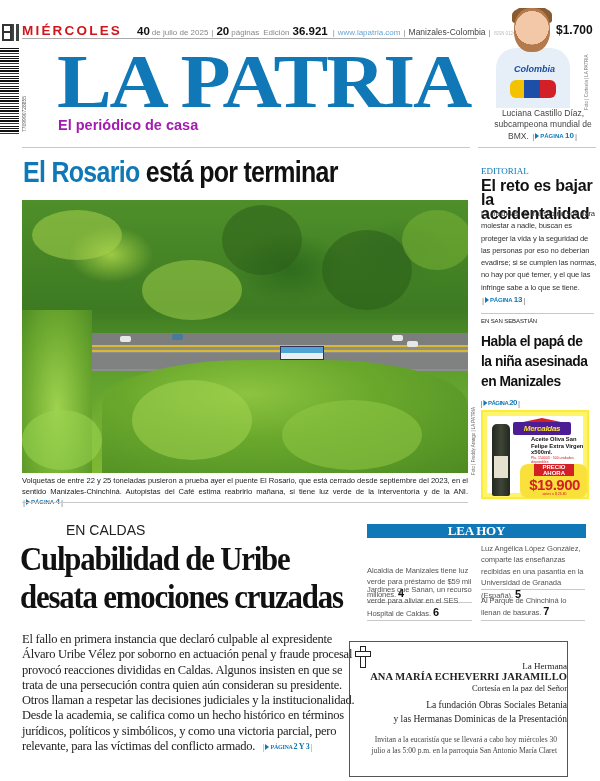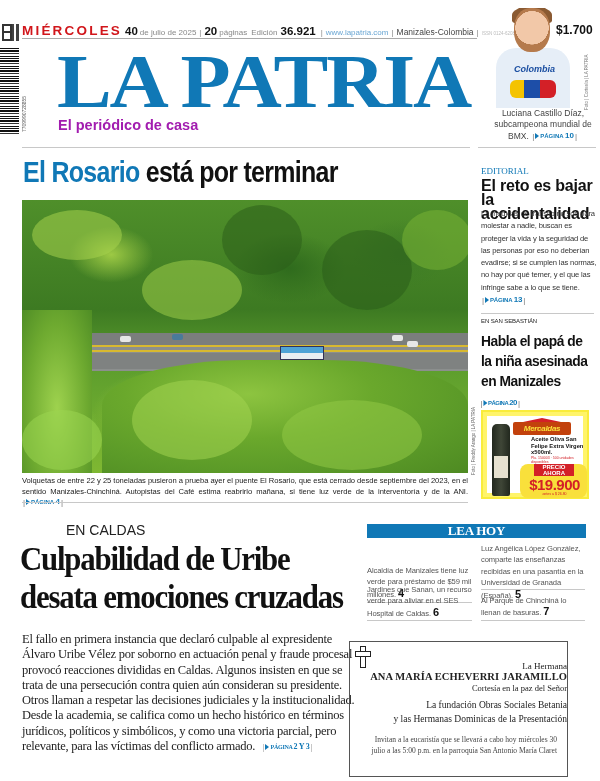--- a/index.html
+++ b/index.html
@@ -8,21 +8,21 @@
 
   
   .qr { position: absolute; left: 2px; top: 24px; width: 17px; height: 17px;
         background:
           linear-gradient(90deg,#222 0 3px,transparent 3px 5px,#222 5px 7px,transparent 7px 10px,#222 10px 12px,transparent 12px 14px,#222 14px 17px),
           #fff; opacity: .85; }
   .qr::before { content:""; position:absolute; left:0; top:0; width:6px; height:6px; border:2px solid #111; background:#fff; }
   .qr::after { content:""; position:absolute; left:0; bottom:0; width:6px; height:6px; border:2px solid #111; background:#fff; }
   .dateline { position: absolute; left: 22px; top: 23px; height: 14px; display: flex; align-items: baseline;
               font-size: 8px; color: #888; white-space: nowrap; }
-  .dateline .day { color: #d1161b; font-weight: 700; font-size: 13.5px; letter-spacing: 2.2px; margin-right: 3px; }
+  .dateline .day { color: #d1161b; font-weight: 700; font-size: 13.5px; letter-spacing: 2.2px; margin-right: 15px; }
   .dateline .num { color: #111; font-weight: 700; font-size: 11.5px; margin-right: 2px; }
   .dateline .sep { color: #888; margin: 0 3px; }
   .dateline .url { color: #6aa6d3; }
   .dateline .city { color: #444; font-size: 8.5px; }
   .dateline .issn { color: #bbb; font-size: 4.5px; }
   .topline { position: absolute; left: 22px; top: 38px; width: 455px; height: 1px; background: #aaa; }
   .price { position: absolute; left: 556px; top: 23px; font-size: 12px; font-weight: 700; color: #111; }
 
   
   .barcode { position: absolute; left: 0; top: 48px; width: 19px; height: 86px;
@@ -85,21 +85,21 @@
   .ed-label { position: absolute; left: 481px; top: 166px; font-family: "Liberation Serif", serif; font-size: 9px; color: #1078b6; }
   .ed-title { position: absolute; left: 481px; top: 179px; width: 115px; font-size: 16px; line-height: 14px; font-weight: 700; color: #111; letter-spacing: -0.2px; }
   .ed-body { position: absolute; left: 481px; top: 208px; width: 117px; font-size: 7.6px; line-height: 12.3px; color: #333; letter-spacing: -0.15px; }
   .ssline { position: absolute; left: 481px; top: 313px; width: 113px; height: 1px; background: #c8c8c8; }
   .ss-label { position: absolute; left: 481px; top: 318px; font-size: 6px; color: #222; letter-spacing: -0.1px; }
   .ss-title { position: absolute; left: 481px; top: 331px; width: 118px; font-size: 15px; line-height: 20px; font-weight: 700; color: #111; letter-spacing: -0.5px; transform: scaleX(0.92); transform-origin: left; }
 
   
   .ad { position: absolute; left: 481px; top: 410px; width: 108px; height: 89px; background: #fff46a; border: 2px solid #f9ec3b; }
   .ad .inner { position:absolute; left:4px; top:4px; right:4px; bottom:4px; background: #fff; }
-  .ad .logo { position:absolute; left:26px; top:6px; width:58px; height:13px; background:#c2410c; border-radius: 2px;
+  .ad .logo { position:absolute; left:26px; top:6px; width:58px; height:13px; background:#4c1d95; border-radius: 2px;
         color: #f9e03b; font-size: 8px; font-weight: 700; font-style: italic; text-align: center; line-height: 13px; letter-spacing:-0.3px; }
   .ad .logo::before { content:""; position:absolute; left:10px; top:-4px; width:38px; height:4px; background:#d32027; clip-path: polygon(0 100%, 50% 0, 100% 100%); }
   .ad .bottle { position:absolute; left:5px; top:8px; width:18px; height:72px; background: linear-gradient(90deg,#22281e,#3f4637,#22281e); border-radius: 5px 5px 2px 2px; }
   .ad .bottle .lbl { position:absolute; left:2px; top:32px; width:14px; height:22px; background:#e6e1cf; }
   .ad .prod { position:absolute; left:44px; top:20px; width:60px; font-size: 5.8px; line-height: 6.6px; font-weight: 700; color:#111; }
   .ad .small { position:absolute; left:44px; top:40px; width:60px; font-size: 3.5px; line-height: 4px; color:#d32027; }
   .ad .precio { position:absolute; left:33px; top:48px; width:67px; height:34px; background:#f9e03b; border-radius: 8px; }
   .ad .precio .l1 { position:absolute; left:14px; top:0; width:40px; background:#d32027; color:#fff; font-size:6px; font-weight:700; text-align:center; line-height:6px; }
   .ad .precio .l2 { position:absolute; left:14px; top:6px; width:40px; background:#d32027; color:#fff; font-size:6px; font-weight:700; text-align:center; line-height:6px; }
   .ad .precio .amt { position:absolute; left:2px; top:12px; width:65px; text-align:center; font-size: 15px; font-weight: 700; color:#d32027; letter-spacing:-0.5px; }

